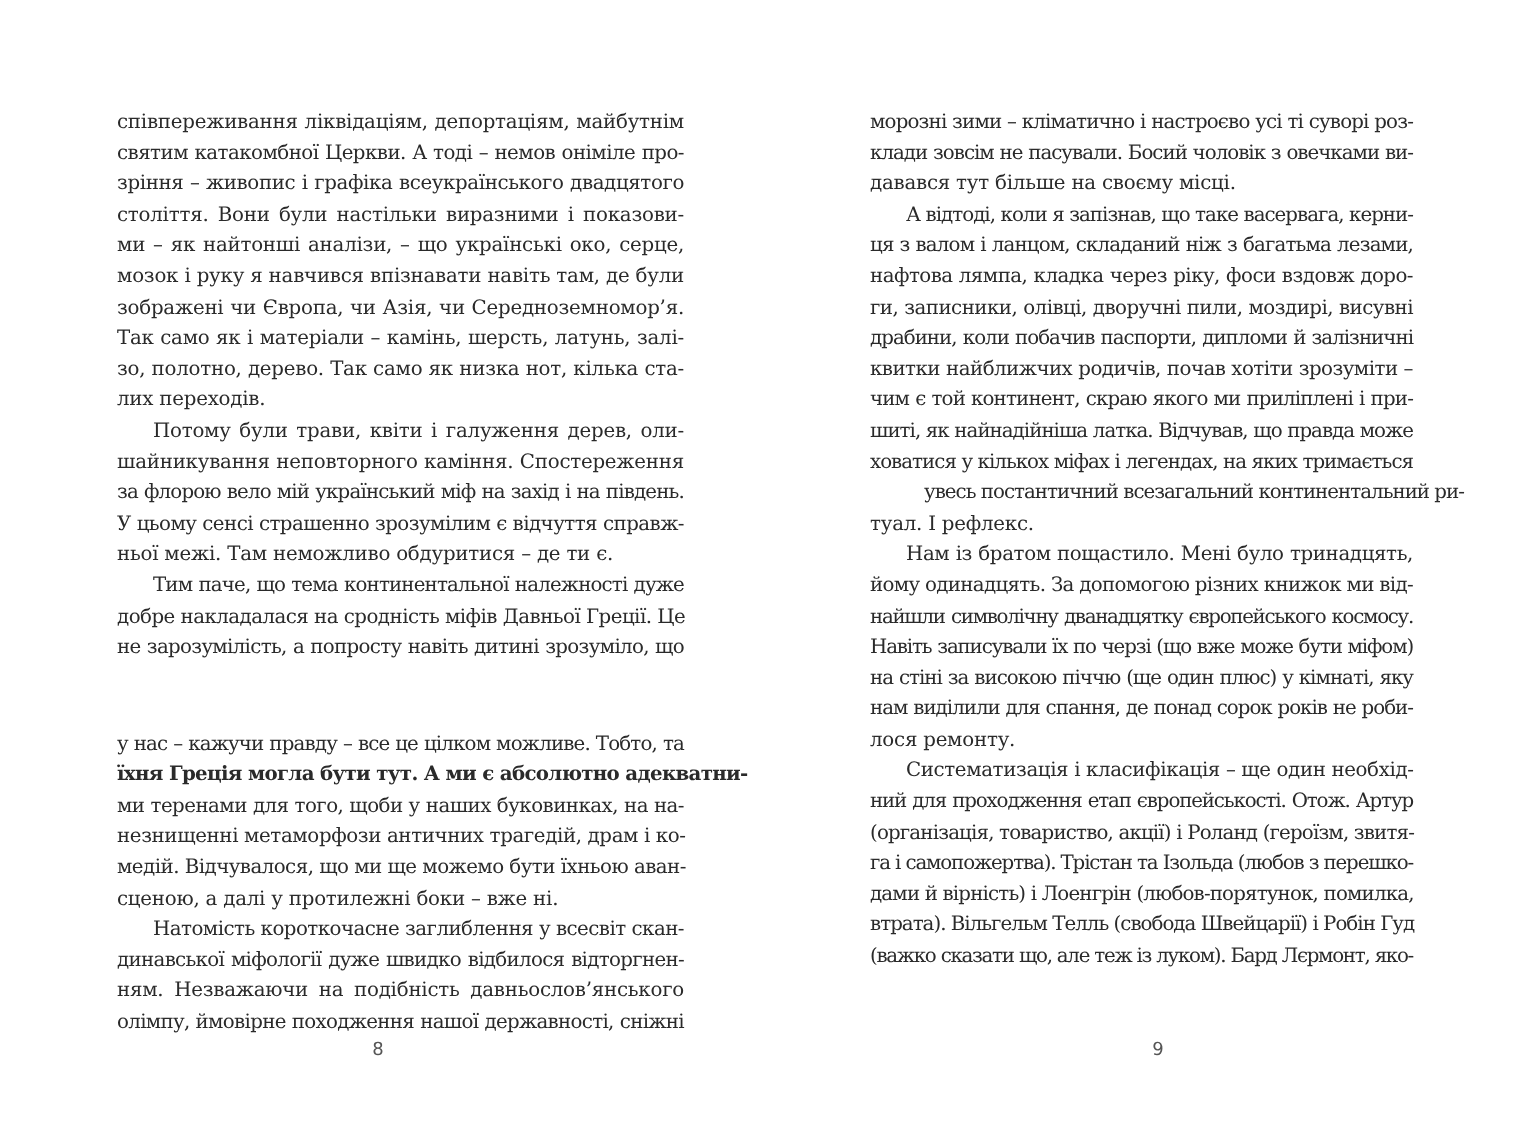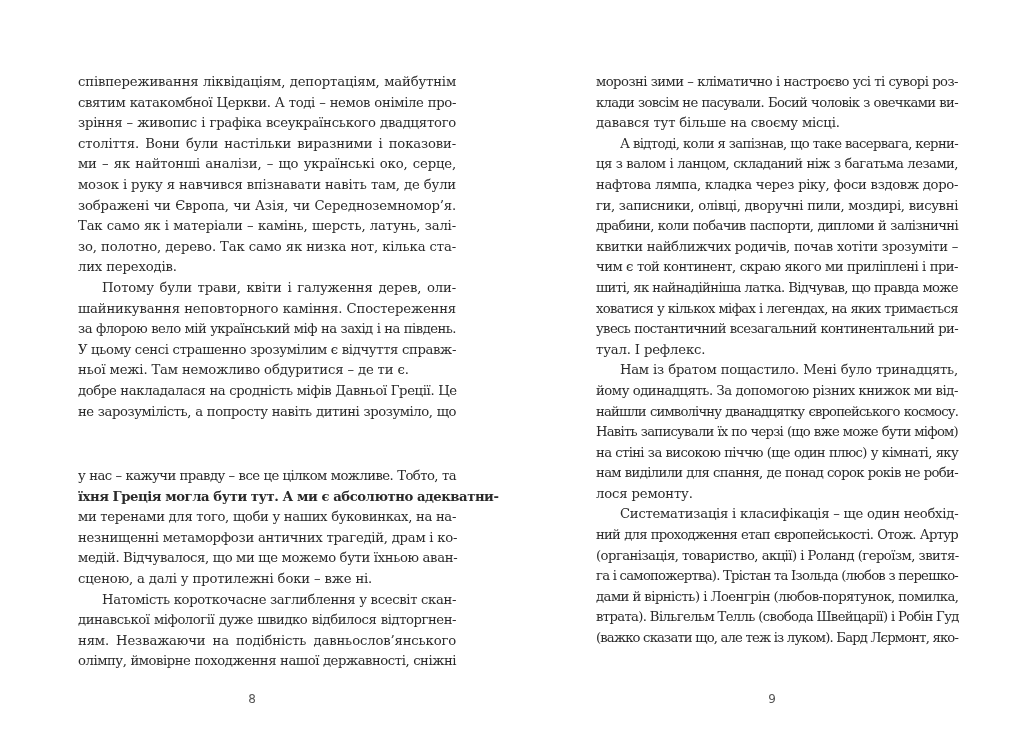--- a/index.html
+++ b/index.html
@@ -9,21 +9,21 @@
   .page-left { left: 0; width: 512px; }
   .page-right { left: 512px; width: 512px; }
   .column {
     position: absolute; top: 72px;
     font-family: "DejaVu Serif", "Liberation Serif", serif;
     font-size: 13.2px;
     color: #2a2a2a;
     letter-spacing: -0.15px;
   }
   .page-left .column { left: 78px; width: 378px; }
-  .page-right .column { left: 84px; width: 362px; }
+  .page-right .column { left: 68px; width: 362px; }
   .line {
     display: block; height: 20.6px; line-height: 20.6px;
     white-space: nowrap; overflow: visible;
     text-align: justify; text-align-last: justify;
   }
   .line.last { text-align-last: left; }
   .line.indent { padding-left: 24px; }
   .page-number {
     position: absolute; top: 692px; width: 40px;
     font-family: "DejaVu Sans", "Liberation Sans", sans-serif;
@@ -46,20 +46,21 @@
         <span class="line" style="white-space: nowrap;">мозок і руку я навчився впізнавати навіть там, де були</span>
         <span class="line" style="white-space: nowrap;">зображені чи Європа, чи Азія, чи Середноземномор’я.</span>
         <span class="line" style="white-space: nowrap;">Так само як і матеріали – камінь, шерсть, латунь, залі-</span>
         <span class="line" style="white-space: nowrap;">зо, полотно, дерево. Так само як низка нот, кілька ста-</span>
         <span class="line last" style="white-space: nowrap;">лих переходів.</span>
         <span class="line indent" style="white-space: nowrap;">Потому були трави, квіти і галуження дерев, оли-</span>
         <span class="line" style="white-space: nowrap;">шайникування неповторного каміння. Спостереження</span>
         <span class="line" style="white-space: nowrap; letter-spacing: -0.55px;">за флорою вело мій український міф на захід і на південь.</span>
         <span class="line" style="white-space: nowrap; letter-spacing: -0.35px;">У цьому сенсі страшенно зрозумілим є відчуття справж-</span>
         <span class="line last" style="white-space: nowrap;">ньої межі. Там неможливо обдуритися – де ти є.</span>
+        <span class="line indent" style="white-space: nowrap; letter-spacing: -0.55px;">Тим паче, що тема континентальної належності дуже</span>
         <span class="line" style="white-space: nowrap; letter-spacing: -0.35px;">добре накладалася на сродність міфів Давньої Греції. Це</span>
         <span class="line" style="white-space: nowrap; letter-spacing: -0.45px;">не зарозумілість, а попросту навіть дитині зрозуміло, що</span>
         <span class="line" style="white-space: nowrap; letter-spacing: -0.55px; margin-top: 44px;">у нас – кажучи правду – все це цілком можливе. Тобто, та</span>
         <span class="line" style="white-space: nowrap; letter-spacing: -0.45px; font-weight: bold;">їхня Греція могла бути тут. А ми є абсолютно адекватни-</span>
         <span class="line" style="white-space: nowrap; letter-spacing: -0.35px;">ми теренами для того, щоби у наших буковинках, на на-</span>
         <span class="line" style="white-space: nowrap; letter-spacing: -0.25px;">незнищенні метаморфози античних трагедій, драм і ко-</span>
         <span class="line" style="white-space: nowrap; letter-spacing: -0.35px;">медій. Відчувалося, що ми ще можемо бути їхньою аван-</span>
         <span class="line last" style="white-space: nowrap;">сценою, а далі у протилежні боки – вже ні.</span>
         <span class="line indent" style="white-space: nowrap; letter-spacing: -0.35px;">Натомість короткочасне заглиблення у всесвіт скан-</span>
         <span class="line" style="white-space: nowrap; letter-spacing: -0.45px;">динавської міфології дуже швидко відбилося відторгнен-</span>
@@ -75,21 +76,21 @@
         <span class="line last" style="white-space: nowrap;">давався тут більше на своєму місці.</span>
         <span class="line indent" style="white-space: nowrap; letter-spacing: -0.65px;">А відтоді, коли я запізнав, що таке васервага, керни-</span>
         <span class="line" style="white-space: nowrap; letter-spacing: -0.55px;">ця з валом і ланцом, складаний ніж з багатьма лезами,</span>
         <span class="line" style="white-space: nowrap; letter-spacing: -0.35px;">нафтова лямпа, кладка через ріку, фоси вздовж доро-</span>
         <span class="line" style="white-space: nowrap; letter-spacing: -0.35px;">ги, записники, олівці, дворучні пили, моздирі, висувні</span>
         <span class="line" style="white-space: nowrap; letter-spacing: -0.65px;">драбини, коли побачив паспорти, дипломи й залізничні</span>
         <span class="line" style="white-space: nowrap; letter-spacing: -0.35px;">квитки найближчих родичів, почав хотіти зрозуміти –</span>
         <span class="line" style="white-space: nowrap; letter-spacing: -0.55px;">чим є той континент, скраю якого ми приліплені і при-</span>
         <span class="line" style="white-space: nowrap; letter-spacing: -0.65px;">шиті, як найнадійніша латка. Відчував, що правда може</span>
         <span class="line" style="white-space: nowrap; letter-spacing: -0.65px;">ховатися у кількох міфах і легендах, на яких тримається</span>
-        <span class="line" style="white-space: nowrap; letter-spacing: -0.65px;">увесь постантичний всезагальний континентальний ри-</span>
+        <span class="line" style="white-space: nowrap; letter-spacing: -0.65px; margin-left: 36px;">увесь постантичний всезагальний континентальний ри-</span>
         <span class="line last" style="white-space: nowrap;">туал. І рефлекс.</span>
         <span class="line indent" style="white-space: nowrap; letter-spacing: -0.25px;">Нам із братом пощастило. Мені було тринадцять,</span>
         <span class="line" style="white-space: nowrap; letter-spacing: -0.45px;">йому одинадцять. За допомогою різних книжок ми від-</span>
         <span class="line" style="white-space: nowrap; letter-spacing: -0.85px;">найшли символічну дванадцятку європейського космосу.</span>
         <span class="line" style="white-space: nowrap; letter-spacing: -0.75px;">Навіть записували їх по черзі (що вже може бути міфом)</span>
         <span class="line" style="white-space: nowrap; letter-spacing: -0.65px;">на стіні за високою піччю (ще один плюс) у кімнаті, яку</span>
         <span class="line" style="white-space: nowrap; letter-spacing: -0.65px;">нам виділили для спання, де понад сорок років не роби-</span>
         <span class="line last" style="white-space: nowrap;">лося ремонту.</span>
         <span class="line indent" style="white-space: nowrap; letter-spacing: -0.25px;">Систематизація і класифікація – ще один необхід-</span>
         <span class="line" style="white-space: nowrap; letter-spacing: -0.75px;">ний для проходження етап європейськості. Отож. Артур</span>

